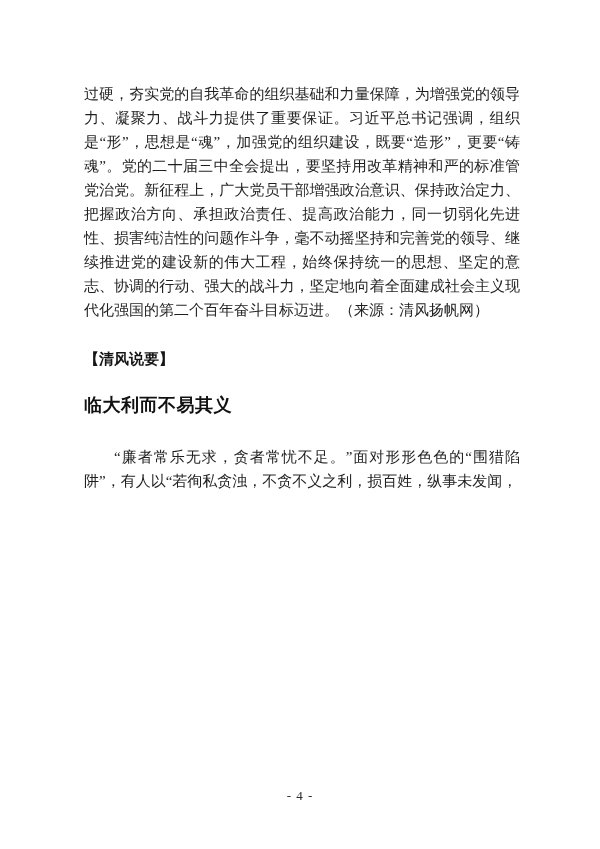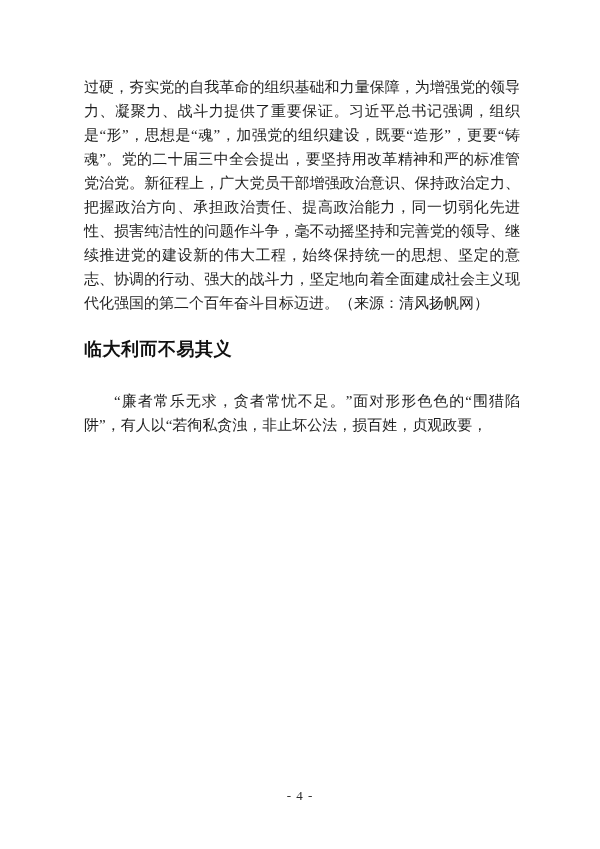--- a/index.html
+++ b/index.html
@@ -13,21 +13,21 @@
     width: 600px;
     height: 849px;
     background: #ffffff;
     font-family: "Liberation Serif", "DejaVu Serif", serif;
     color: #1f1f1f;
     overflow: hidden;
   }
   .content {
     position: absolute;
     left: 84px;
-    top: 75px;
+    top: 82px;
     width: 436px;
   }
   .par {
     margin: 0;
     font-size: 15px;
     line-height: 24px;
     text-align: justify;
     text-justify: inter-character;
     color: #1f1f1f;
   }
@@ -61,17 +61,18 @@
     color: #2a2a2a;
     letter-spacing: 1px;
   }
 </style>
 </head>
 <body>
 
 <div class="page">
   <div class="content">
     <p class="par">过硬，夯实党的自我革命的组织基础和力量保障，为增强党的领导力、凝聚力、战斗力提供了重要保证。习近平总书记强调，组织是“形”，思想是“魂”，加强党的组织建设，既要“造形”，更要“铸魂”。党的二十届三中全会提出，要坚持用改革精神和严的标准管党治党。新征程上，广大党员干部增强政治意识、保持政治定力、把握政治方向、承担政治责任、提高政治能力，同一切弱化先进性、损害纯洁性的问题作斗争，毫不动摇坚持和完善党的领导、继续推进党的建设新的伟大工程，始终保持统一的思想、坚定的意志、协调的行动、强大的战斗力，坚定地向着全面建成社会主义现代化强国的第二个百年奋斗目标迈进。（来源：清风扬帆网）</p>
+    <h2 class="section-header">【清风说要】</h2>
     <h1 class="article-title">临大利而不易其义</h1>
-    <p class="par indent">“廉者常乐无求，贪者常忧不足。”面对形形色色的“围猎陷阱”，有人以“若徇私贪浊，非止坏公法，损百姓，贞观政要，</p>
+    <p class="par indent">“廉者常乐无求，贪者常忧不足。”面对形形色色的“围猎陷阱”，有人以“若徇私贪浊，不贪不义之利，损百姓，纵事未发闻，</p>
   </div>
   <div class="page-number">- 4 -</div>
 </div>
 
 </body></html>

